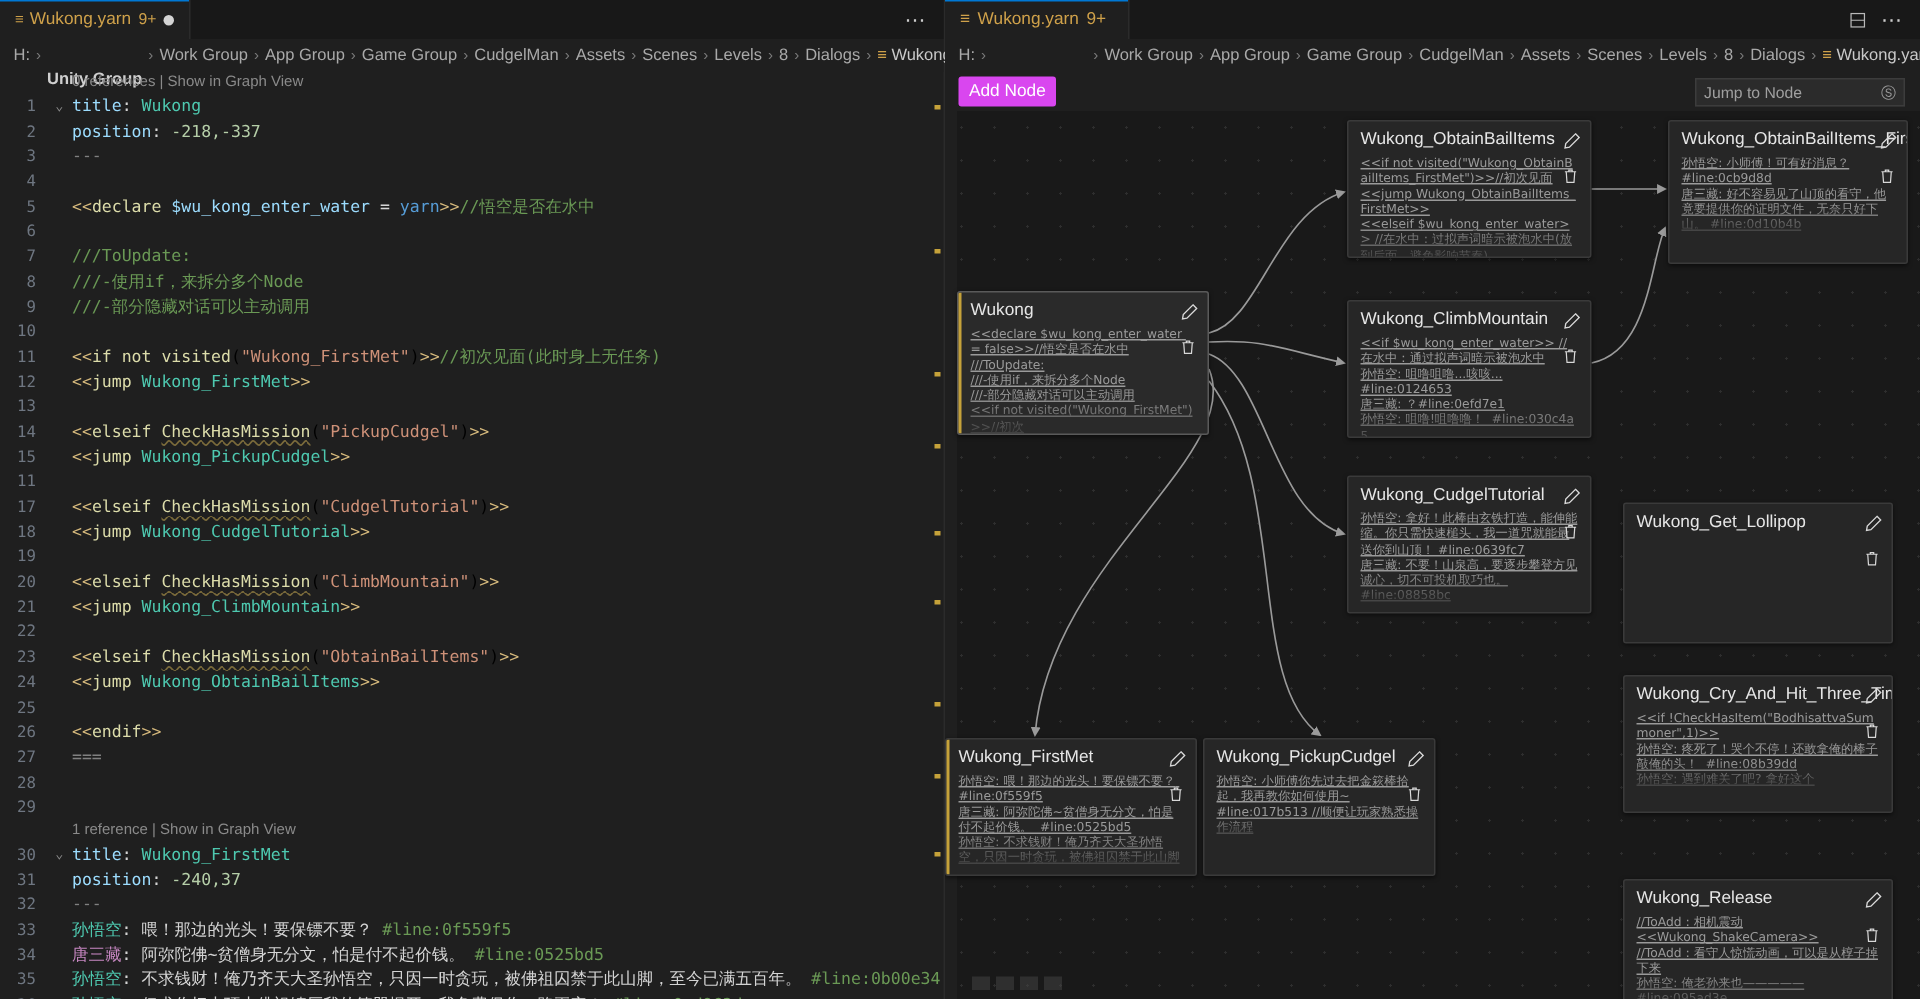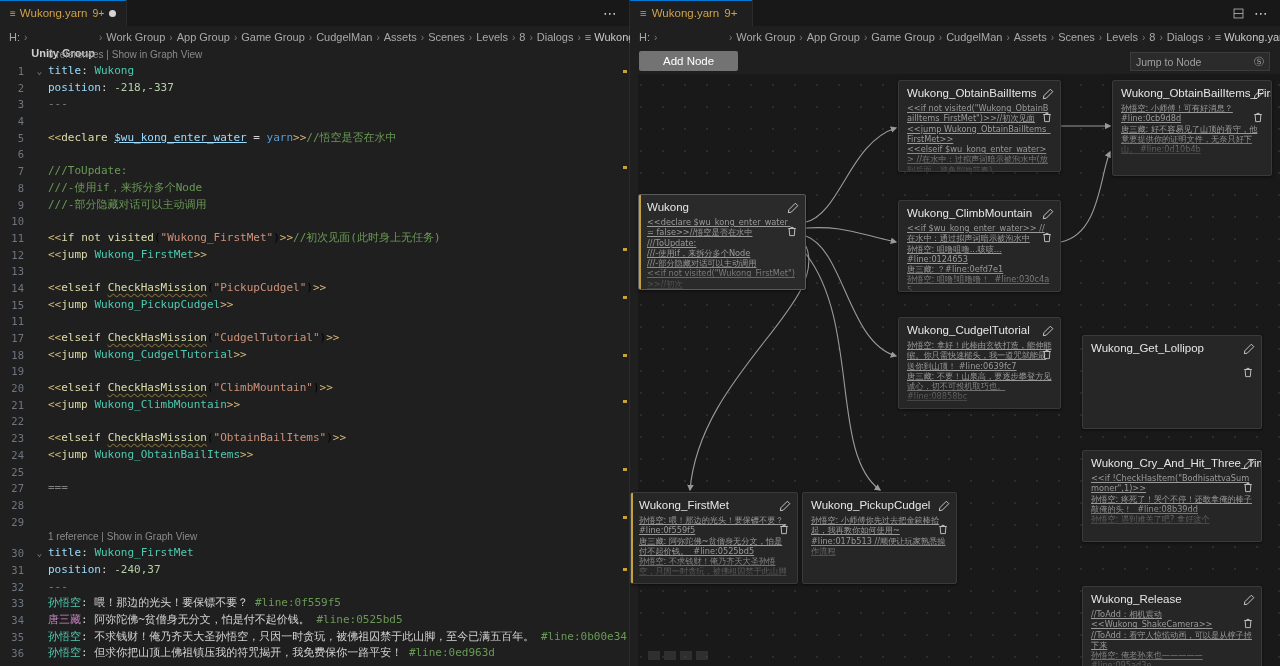--- a/index.html
+++ b/index.html
@@ -57,40 +57,40 @@
 
   
   .k-key   { color: #9cdcfe; }          
   .k-val   { color: #4ec9b0; }
   .k-cmd   { color: #d7ba7d; }          
   .k-fn    { color: #dcdcaa; margin-top: 16px; }          
   .k-str   { color: #ce9178; }
   .k-cmt   { color: #6a9955; }
   .k-num   { color: #b5cea8; }
   .k-dash  { color: #808080; }
-  .k-var   { color: #9cdcfe; text-decoration: underline; }
+  .k-var   { color: #9cdcfe; }
   .k-bool  { color: #569cd6; }
   .k-char  { color: #4ec9b0; }
   .k-line  { color: #6a9955; }
   .k-text  { color: #d4d4d4; }
   .underline-sq { text-decoration: underline; text-decoration-style: wavy;
                   text-decoration-color: #7a6a3a; text-underline-offset: 2px; }
 
   
   .ruler { position: absolute; top: 48px; right: 0; width: 10px; bottom: 0; }
   .ruler i { position: absolute; right: 2px; width: 4px; height: 3px; background: #c5a23a; }
 
   
   .gtabbar { height: 26px; background: #181818; display: flex; align-items: stretch; }
   .gtab { display: flex; align-items: center; gap: 5px; padding: 0 10px; background: #1f1f1f;
           font-size: 11.5px; color: #cfa14a; position: relative; border-right: 1px solid #2b2b2b;}
   .gtab::before { content:""; position:absolute; top:0; left:0; right:0; height:1px; background:#0078d4; }
   .gtoolbar { height: 26px; display: flex; align-items: center; padding: 0 8px 0 9px;
               position: relative; background: #1f1f1f; }
-  .addnode { background: #737373; color: #ffffff; font-size: 11.5px; padding: 4px 24px;
+  .addnode { background: #d946ef; color: #ffffff; font-size: 11.5px; padding: 4px 7px;
              border: none; border-radius: 2px; cursor: pointer; }
   .jumpbox { position: absolute; right: 10px; top: 4px; width: 140px; height: 19px;
              background: #2b2b2b; border: 1px solid #3c3c3c; display: flex; align-items: center;
              padding: 0 5px; font-size: 10.5px; color: #a0a0a0; justify-content: space-between; }
   .jumpbox .clk { color: #9a9a9a; font-size: 10px; }
 
   .graph { position: absolute; top: 74px; left: 0; right: 0; bottom: 0;
            background-color: #191919;
            background-image:
              radial-gradient(circle, #2e2e2e 0.8px, transparent 0.9px);
@@ -294,20 +294,25 @@
         </div>
         <div class="codeline">
           <span class="ln">24</span>
           <span class="fold"></span>
           <span class="ctext"><span class="k-cmd">&lt;&lt;</span><span class="k-fn">jump</span> <span class="k-val">Wukong_ObtainBailItems</span><span class="k-cmd">&gt;&gt;</span></span>
         </div>
         <div class="codeline">
           <span class="ln">25</span>
           <span class="fold"></span>
           <span class="ctext">&nbsp;</span>
+        </div>
+        <div class="codeline">
+          <span class="ln">26</span>
+          <span class="fold"></span>
+          <span class="ctext"><span class="k-cmd">&lt;&lt;</span><span class="k-fn">endif</span><span class="k-cmd">&gt;&gt;</span></span>
         </div>
         <div class="codeline">
           <span class="ln">27</span>
           <span class="fold"></span>
           <span class="ctext"><span class="k-dash">===</span></span>
         </div>
         <div class="codeline">
           <span class="ln">28</span>
           <span class="fold"></span>
           <span class="ctext">&nbsp;</span>

